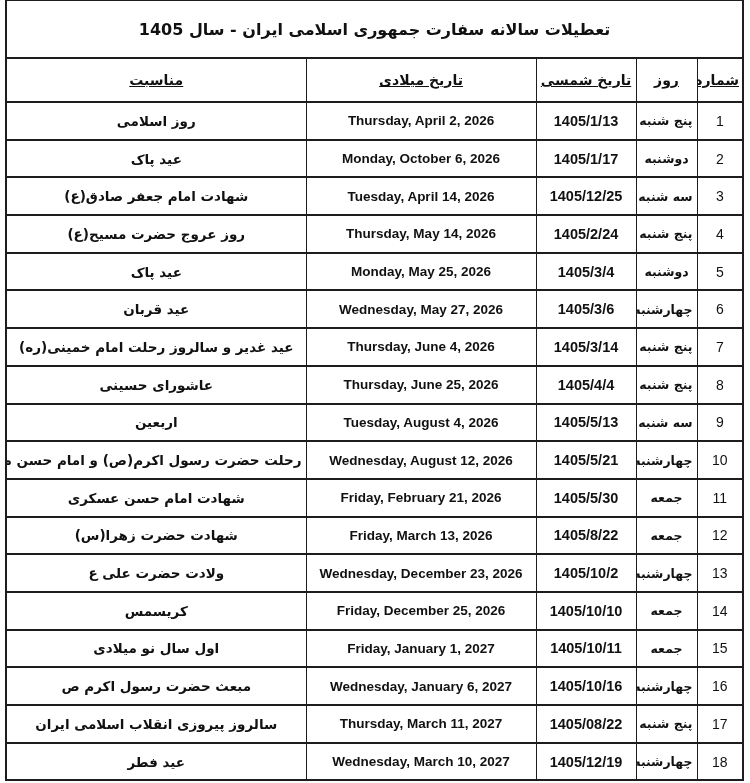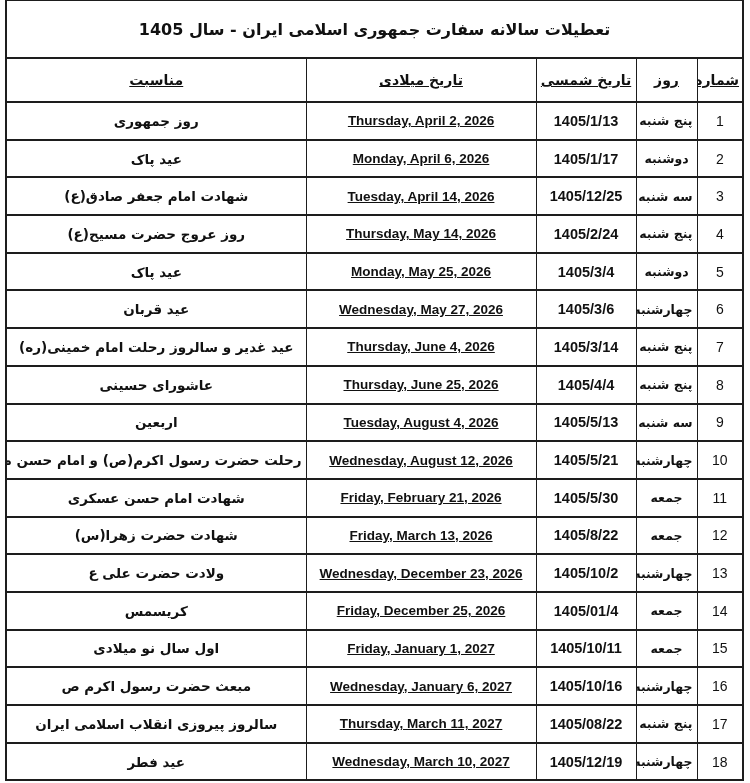--- a/index.html
+++ b/index.html
@@ -55,21 +55,20 @@
     font: 700 14px "DejaVu Sans", sans-serif;
     text-decoration: underline;
   }
   .data-row td { height: 35.7px; }
 
   td.col-occasion {
     font: 700 13.5px "DejaVu Sans", sans-serif;
   }
   td.col-miladi {
     font: 700 13.5px "Liberation Sans", "DejaVu Sans", sans-serif;
-    text-decoration: underline;
   }
   td.col-shamsi {
     font: 700 14.5px "Liberation Sans", "DejaVu Sans", sans-serif;
   }
   td.col-day {
     font: 700 12.5px "DejaVu Sans", sans-serif;
   }
   td.col-num {
     font: 400 14px "Liberation Sans", "DejaVu Sans", sans-serif;
   }
@@ -97,28 +96,28 @@
         <th>تاریخ میلادی</th>
         <th>مناسبت</th>
       </tr>
     </thead>
     <tbody>
   <tr class="data-row">
     <td class="col-num">1</td>
     <td class="col-day">پنج شنبه</td>
     <td class="col-shamsi" dir="ltr">1405/1/13</td>
     <td class="col-miladi" dir="ltr">Thursday, April 2, 2026</td>
-    <td class="col-occasion">روز جمهوری</td>
+    <td class="col-occasion">روز اسلامی</td>
   </tr>
 
   <tr class="data-row">
     <td class="col-num">2</td>
     <td class="col-day">دوشنبه</td>
     <td class="col-shamsi" dir="ltr">1405/1/17</td>
-    <td class="col-miladi" dir="ltr">Monday, April 6, 2026</td>
+    <td class="col-miladi" dir="ltr">Monday, October 6, 2026</td>
     <td class="col-occasion">عید پاک</td>
   </tr>
 
   <tr class="data-row">
     <td class="col-num">3</td>
     <td class="col-day">سه شنبه</td>
     <td class="col-shamsi" dir="ltr">1405/12/25</td>
     <td class="col-miladi" dir="ltr">Tuesday, April 14, 2026</td>
     <td class="col-occasion">شهادت امام جعفر صادق(ع)</td>
   </tr>
@@ -199,21 +198,21 @@
     <td class="col-num">13</td>
     <td class="col-day">چهارشنبه</td>
     <td class="col-shamsi" dir="ltr">1405/10/2</td>
     <td class="col-miladi" dir="ltr">Wednesday, December 23, 2026</td>
     <td class="col-occasion">ولادت حضرت علی ع</td>
   </tr>
 
   <tr class="data-row">
     <td class="col-num">14</td>
     <td class="col-day">جمعه</td>
-    <td class="col-shamsi" dir="ltr">1405/01/4</td>
+    <td class="col-shamsi" dir="ltr">1405/10/10</td>
     <td class="col-miladi" dir="ltr">Friday, December 25, 2026</td>
     <td class="col-occasion">کریسمس</td>
   </tr>
 
   <tr class="data-row">
     <td class="col-num">15</td>
     <td class="col-day">جمعه</td>
     <td class="col-shamsi" dir="ltr">1405/10/11</td>
     <td class="col-miladi" dir="ltr">Friday, January 1, 2027</td>
     <td class="col-occasion">اول سال نو میلادی</td>

